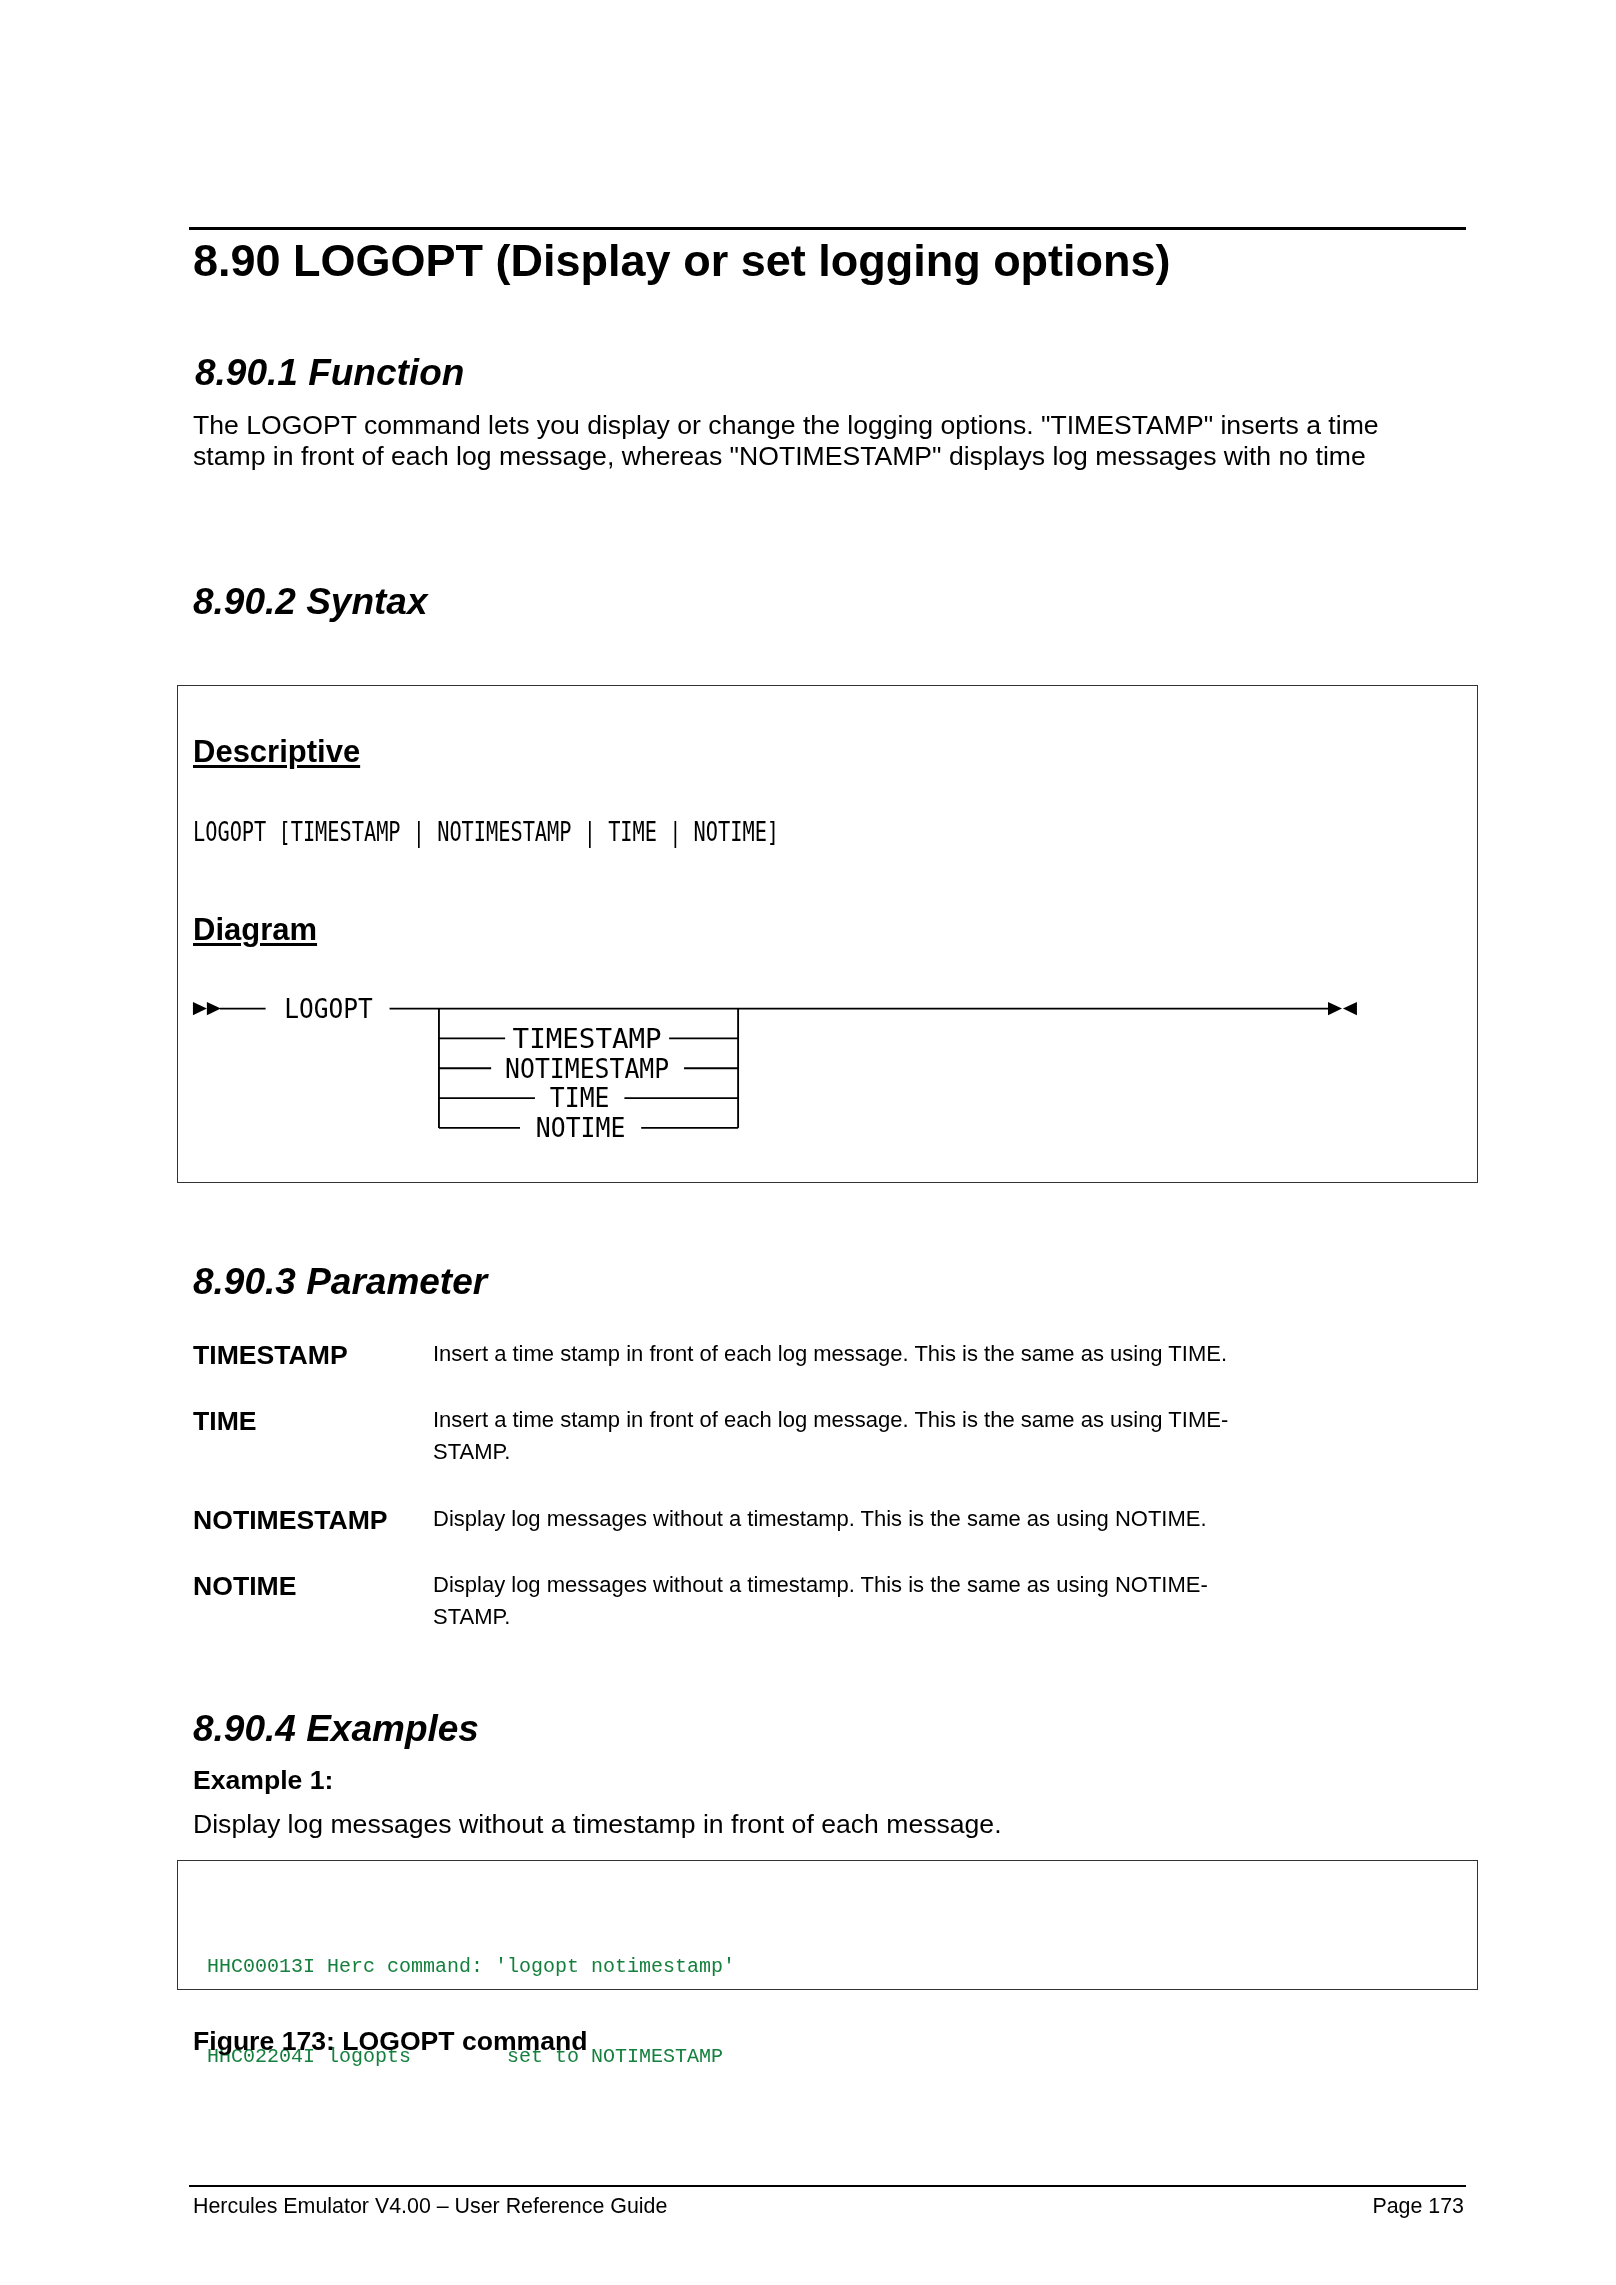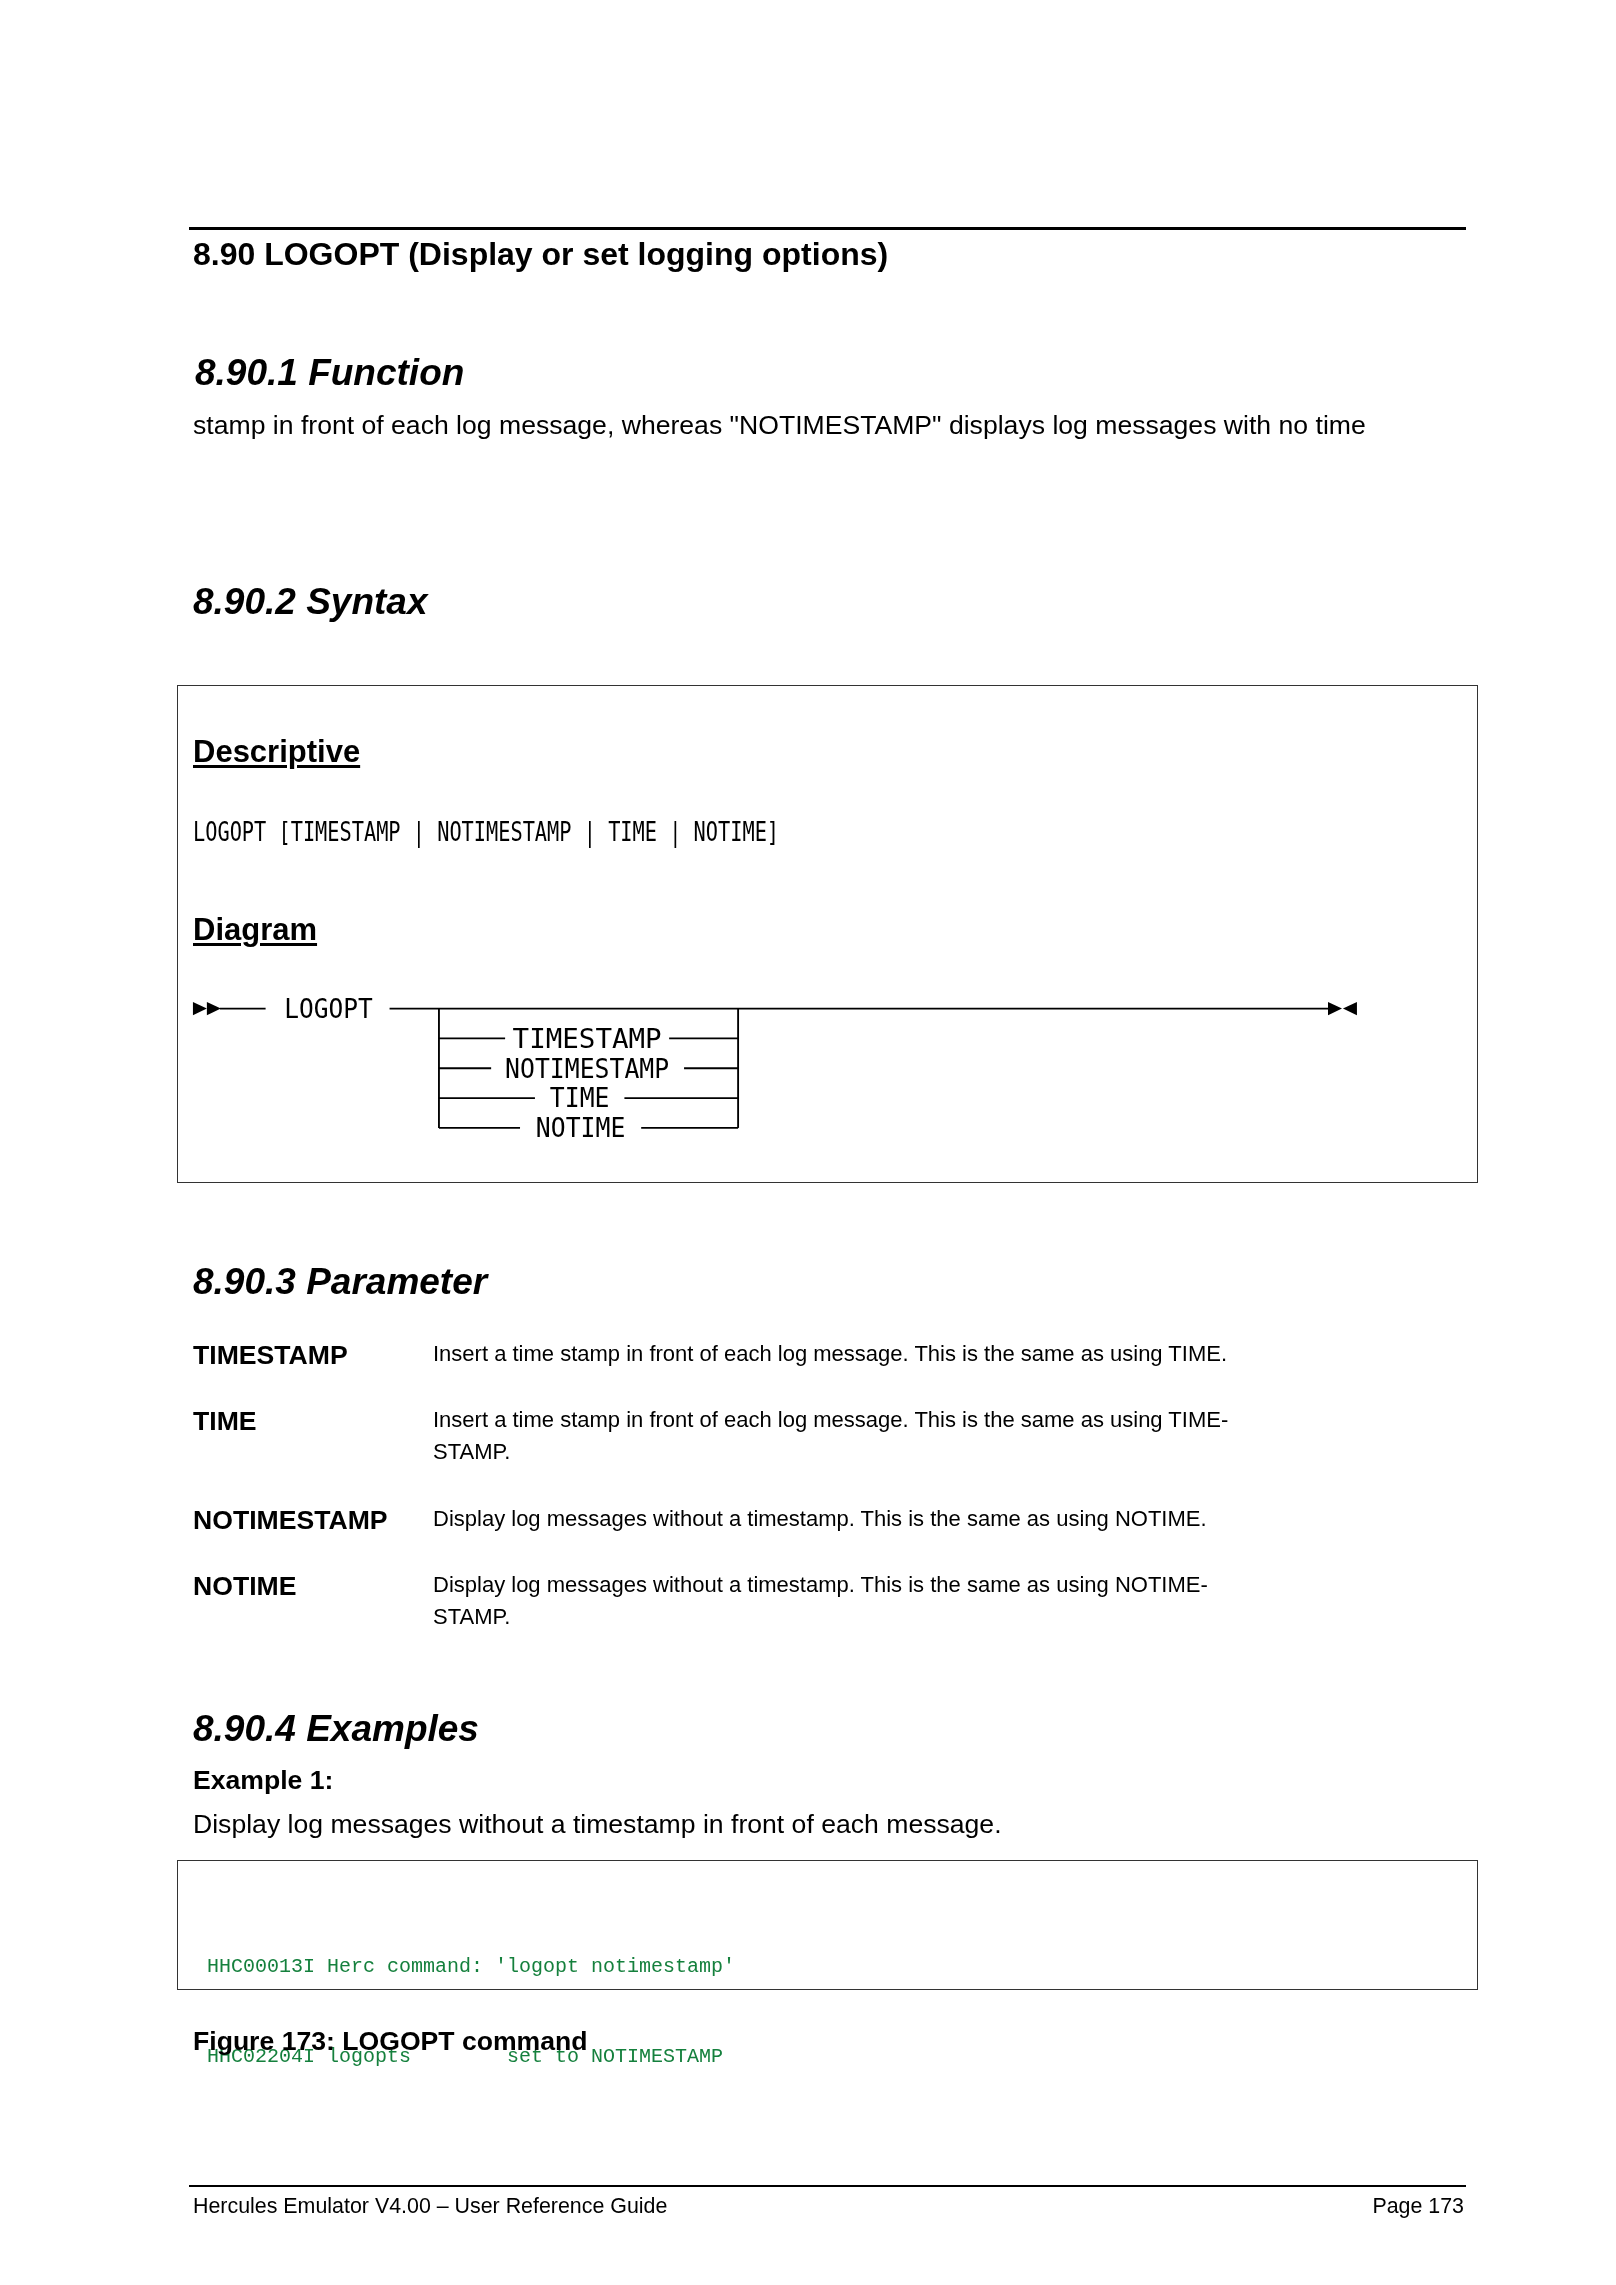--- a/index.html
+++ b/index.html
@@ -1,40 +1,41 @@
 <!DOCTYPE html>
 <html style="font-size:15px"><head>
 <meta charset="utf-8">
 <style>
   html, body { margin: 0; padding: 0; background: #ffffff; }
   body { width: 1616px; height: 2286px; position: relative; overflow: hidden;
          font-family: "Liberation Sans", sans-serif; color: #000; }
   .abs { position: absolute; white-space: nowrap; }
   .rule { position: absolute; background: #000; }
-  .h1 { font-weight: bold; font-size: 32px; line-height: 1; }
+  .h1 { font-weight: bold; font-size: 45px; line-height: 1; }
   .h2 { font-weight: bold; font-style: italic; font-size: 37px; line-height: 1; }
   .body { font-size: 26.6px; line-height: 31px; }
   .label-u { font-weight: bold; font-size: 31px; text-decoration: underline; text-underline-offset: 2.8px; text-decoration-thickness: 2.8px; }
   .box { position: absolute; border: 1.4px solid #333; box-sizing: border-box; }
   .mono { font-family: "DejaVu Sans Mono", monospace; font-size: 26px; transform-origin: left top; }
   .syntax-line { transform: scaleX(0.78); }
   .param-name { font-weight: bold; font-size: 26.6px; }
   .param-desc { font-size: 22px; line-height: 32px; white-space: normal; width: 1053px; margin-left: 7px; }
   .code { font-family: "Liberation Mono", monospace; font-size: 20px; color: #15803d; white-space: pre; line-height: 30px; }
   .footer { font-size: 21.4px; }
   svg text { font-family: "DejaVu Sans Mono", monospace; }
 </style>
 </head>
 <body>
 
 <div class="rule" style="left:189px; top:227px; width:1277px; height:2.8px;"></div>
 <div class="abs h1" style="left:193px; top:238px;">8.90  LOGOPT (Display or set logging options)</div>
 
 <div class="abs h2" style="left:195px; top:354px;">8.90.1  Function</div>
 <div class="abs body" style="left:193px; top:410px;">
+  <div>The LOGOPT command lets you display or change the logging options. "TIMESTAMP" inserts a time</div>
   <div>stamp in front of each log message, whereas "NOTIMESTAMP" displays log messages with no time</div>
 </div>
 
 <div class="abs h2" style="left:193px; top:583px;">8.90.2  Syntax</div>
 
 <div class="box" style="left:177px; top:685px; width:1301px; height:498px;"></div>
 <div class="abs label-u" style="left:193px; top:734px;">Descriptive</div>
 <div class="abs mono syntax-line" style="left:193px; top:817px;">LOGOPT [TIMESTAMP | NOTIMESTAMP | TIME | NOTIME]</div>
 <div class="abs label-u" style="left:193px; top:912px;">Diagram</div>
 

